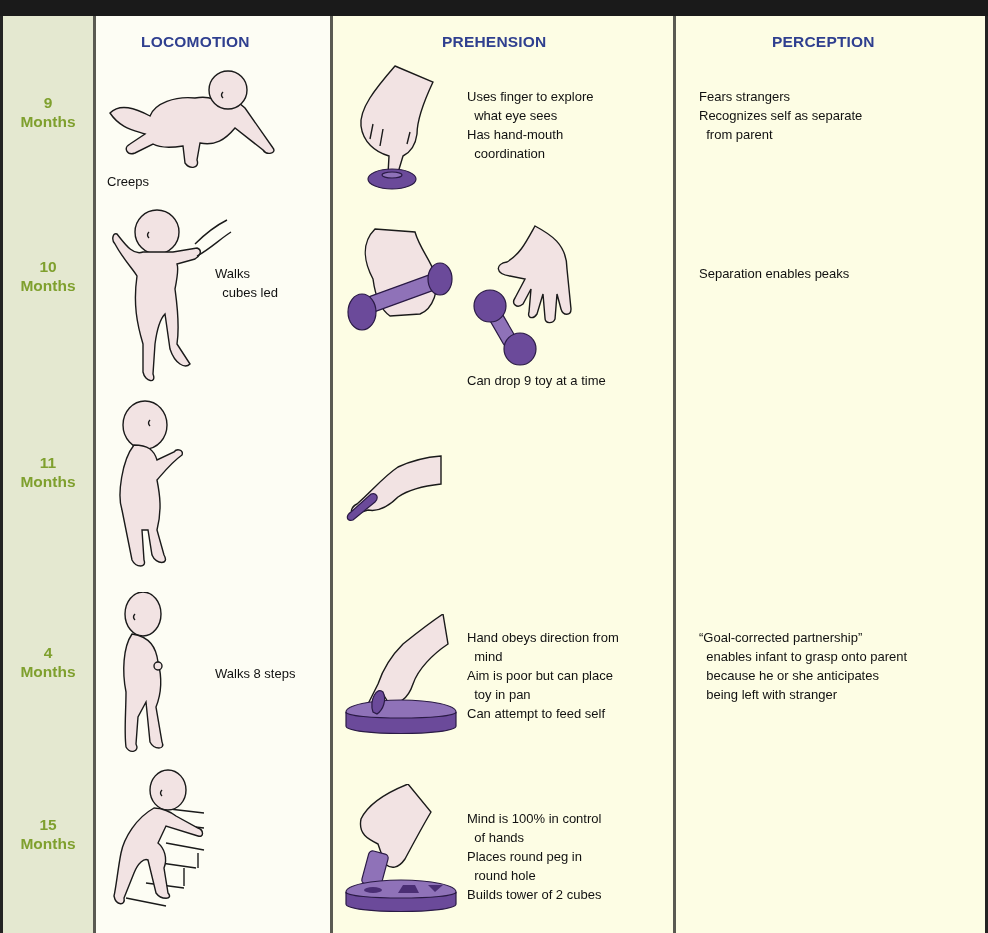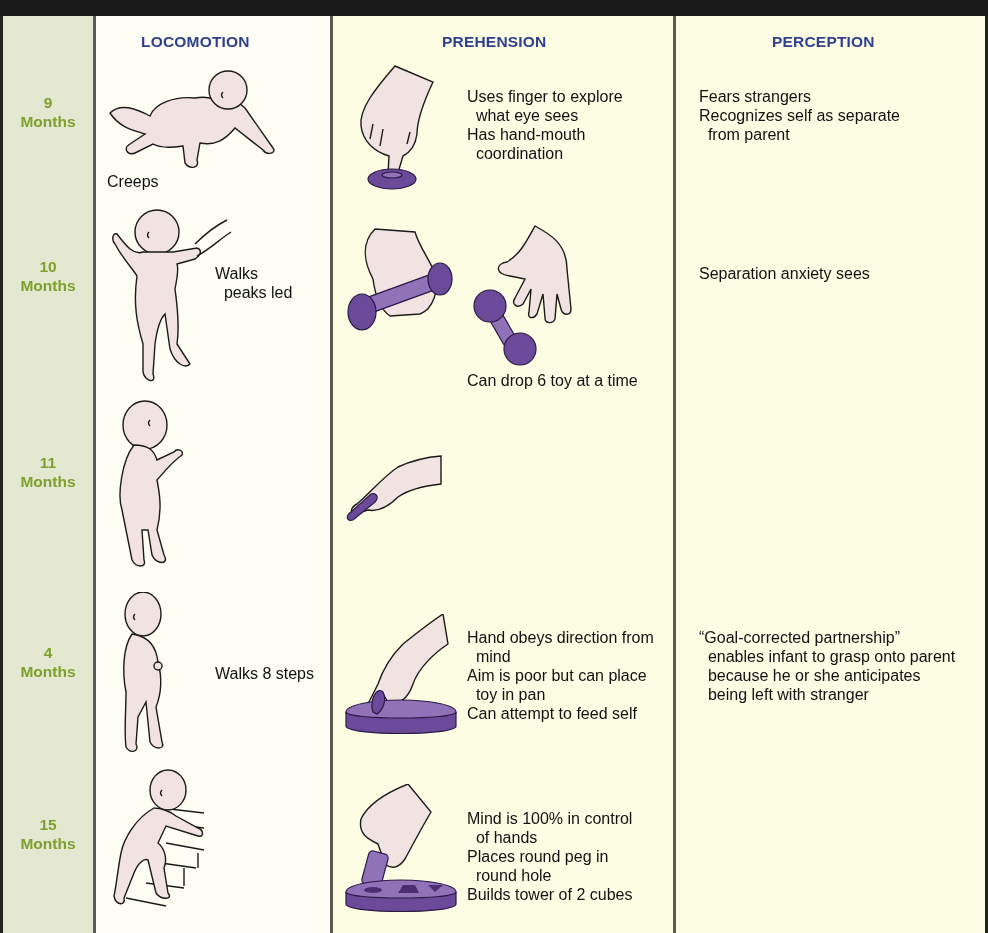--- a/index.html
+++ b/index.html
@@ -6,21 +6,21 @@
   body { width: 988px; height: 933px; background: #1a1a1a; font-family: "Liberation Sans", sans-serif; overflow: hidden; }
   .frame { position: absolute; left: 0; top: 16px; width: 988px; height: 933px; background: #232323; }
   .col { position: absolute; top: 0; height: 930px; }
   .col-age { left: 3px; width: 90px; background: #e4e8d0; }
   .col-loco { left: 96px; width: 234px; background: #fdfdf4; }
   .col-pre { left: 333px; width: 340px; background: #fdfde4; }
   .col-per { left: 676px; width: 309px; background: #fdfde4; }
   .sep { position: absolute; top: 0; height: 930px; width: 3px; background: #5a5a52; }
   .hdr { position: absolute; top: 17px; font-size: 15.5px; font-weight: bold; color: #2f3f8f; letter-spacing: 0.2px; }
   .age { position: absolute; left: 3px; width: 90px; text-align: center; color: #7fa02e; font-weight: bold; font-size: 15.5px; line-height: 19px; }
-  .txt { position: absolute; font-size: 16px; line-height: 19px; color: #111; white-space: pre; }
+  .txt { position: absolute; font-size: 13px; line-height: 19px; color: #111; white-space: pre; }
   .ill { position: absolute; }
   svg .skin { fill: #f2e3e3; stroke: #1a1a1a; stroke-width: 1.4; }
   svg .toy { fill: #6b4a9a; stroke: #2a1a45; stroke-width: 1.2; }
   svg .toyl { fill: #8f72b8; stroke: #2a1a45; stroke-width: 1.2; }
   svg .line { fill: none; stroke: #1a1a1a; stroke-width: 1.4; }
 </style>
 </head>
 <body>
 
 <div class="frame">
@@ -64,33 +64,33 @@
     <div>10</div>
     <div>Months</div>
   </div>
   <svg class="ill" style="left:105px;top:188px" width="130" height="182">
     <circle class="skin" cx="52" cy="28" r="22"></circle>
     <path class="skin" d="M38,48 C28,52 20,40 12,30 C8,28 6,36 10,40 C18,55 28,65 32,72 C28,100 32,120 38,140 L38,168 C40,178 52,180 48,170 L50,140 C52,125 55,115 60,110 L65,145 C70,160 80,165 85,160 L72,140 C75,120 72,100 70,85 C72,75 74,65 72,60 L90,55 C95,52 98,46 92,44 L68,48 Z"></path>
     <path class="line" d="M90,40 C100,30 110,22 122,16 M92,52 C105,45 115,35 126,28"></path>
     <path class="line" d="M44,28 q-3,3 0,6"></path>
   </svg>
   <div class="txt" style="left:215px;top:248px">Walks
-  peaks led</div>
+  cubes led</div>
   <svg class="ill" style="left:345px;top:208px" width="240" height="145">
     <path class="skin" d="M30,5 L70,8 C75,25 85,35 90,50 C95,65 88,85 75,90 L45,92 C35,85 30,70 28,55 C20,40 15,20 30,5 Z"></path>
     <rect class="toyl" x="15" y="62" width="80" height="16" rx="6" transform="rotate(-20 55 70)"></rect>
     <ellipse class="toy" cx="17" cy="88" rx="14" ry="18"></ellipse>
     <ellipse class="toy" cx="95" cy="55" rx="12" ry="16"></ellipse>
     <path class="skin" d="M190,2 C205,10 222,20 222,45 L226,85 C226,92 218,92 216,85 L212,70 L210,95 C208,100 200,100 200,94 L198,70 L192,90 C188,96 182,94 184,88 L186,65 L178,80 C172,85 166,80 170,74 L180,55 L165,52 C150,50 150,40 162,38 C175,30 180,20 190,2 Z"></path>
     <rect class="toyl" x="148" y="80" width="14" height="45" rx="6" transform="rotate(-30 155 100)"></rect>
     <circle class="toy" cx="145" cy="82" r="16"></circle>
     <circle class="toy" cx="175" cy="125" r="16"></circle>
   </svg>
-  <div class="txt" style="left:467px;top:355px">Can drop 6 toy at a time</div>
-  <div class="txt" style="left:699px;top:248px">Separation anxiety sees</div>
+  <div class="txt" style="left:467px;top:355px">Can drop 9 toy at a time</div>
+  <div class="txt" style="left:699px;top:248px">Separation enables peaks</div>
 
   <div class="age" style="top:437px">
     <div>11</div>
     <div>Months</div>
   </div>
   <svg class="ill" style="left:112px;top:384px" width="80" height="170">
     <ellipse class="skin" cx="33" cy="25" rx="22" ry="24"></ellipse>
     <path class="skin" d="M22,45 C10,60 5,95 10,110 C14,130 18,150 20,160 C24,168 35,168 32,160 L30,130 L36,130 L40,155 C44,165 58,165 52,155 L45,130 C50,110 48,95 45,80 C52,72 60,62 70,55 C72,50 65,48 62,52 L45,60 C42,50 36,45 22,45 Z"></path>
     <path class="line" d="M38,20 q-3,3 0,6"></path>
   </svg>

